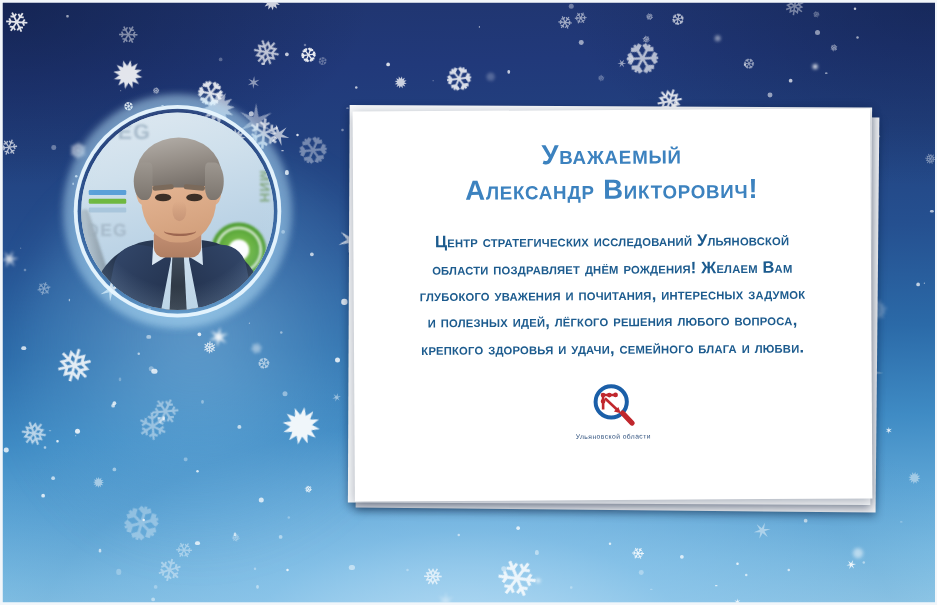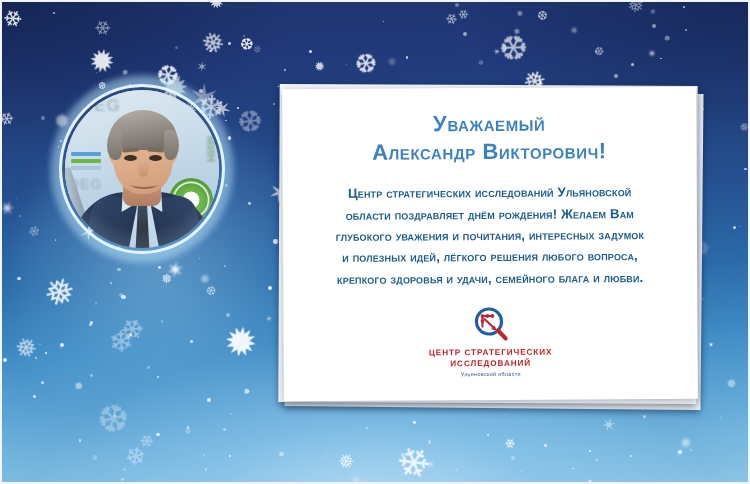--- a/index.html
+++ b/index.html
@@ -857,24 +857,20 @@
             <line x1="27.5" y1="25.5" x2="35" y2="33.5" stroke="#c0272d" stroke-width="4.2" stroke-linecap="round"></line>
             <polyline points="12,22.5 12,11 22,11" fill="none" stroke="#c0272d" stroke-width="2.1"></polyline>
             <circle cx="12" cy="11" r="1.9" fill="#c0272d"></circle>
             <circle cx="17" cy="11" r="1.9" fill="#c0272d"></circle>
             <circle cx="22" cy="11" r="1.9" fill="#c0272d"></circle>
             <circle cx="12" cy="16" r="1.9" fill="#c0272d"></circle>
             <path d="M13.5 13.5 L24.5 24" stroke="#c0272d" stroke-width="2.1"></path>
             <polygon points="26,25.6 20.6,24.2 24.2,20.6" fill="#c0272d"></polygon>
           </svg>
         </div>
-        <div class="logo-name">
-          <span>Центр стратегических</span><br>
-          <span>исследований</span>
-        </div>
         <div class="logo-region">Ульяновской области</div>
       </div>
 
     </div>
   </div>
 
   <div class="frame-border"></div>
 </div>
 
 </body></html>

